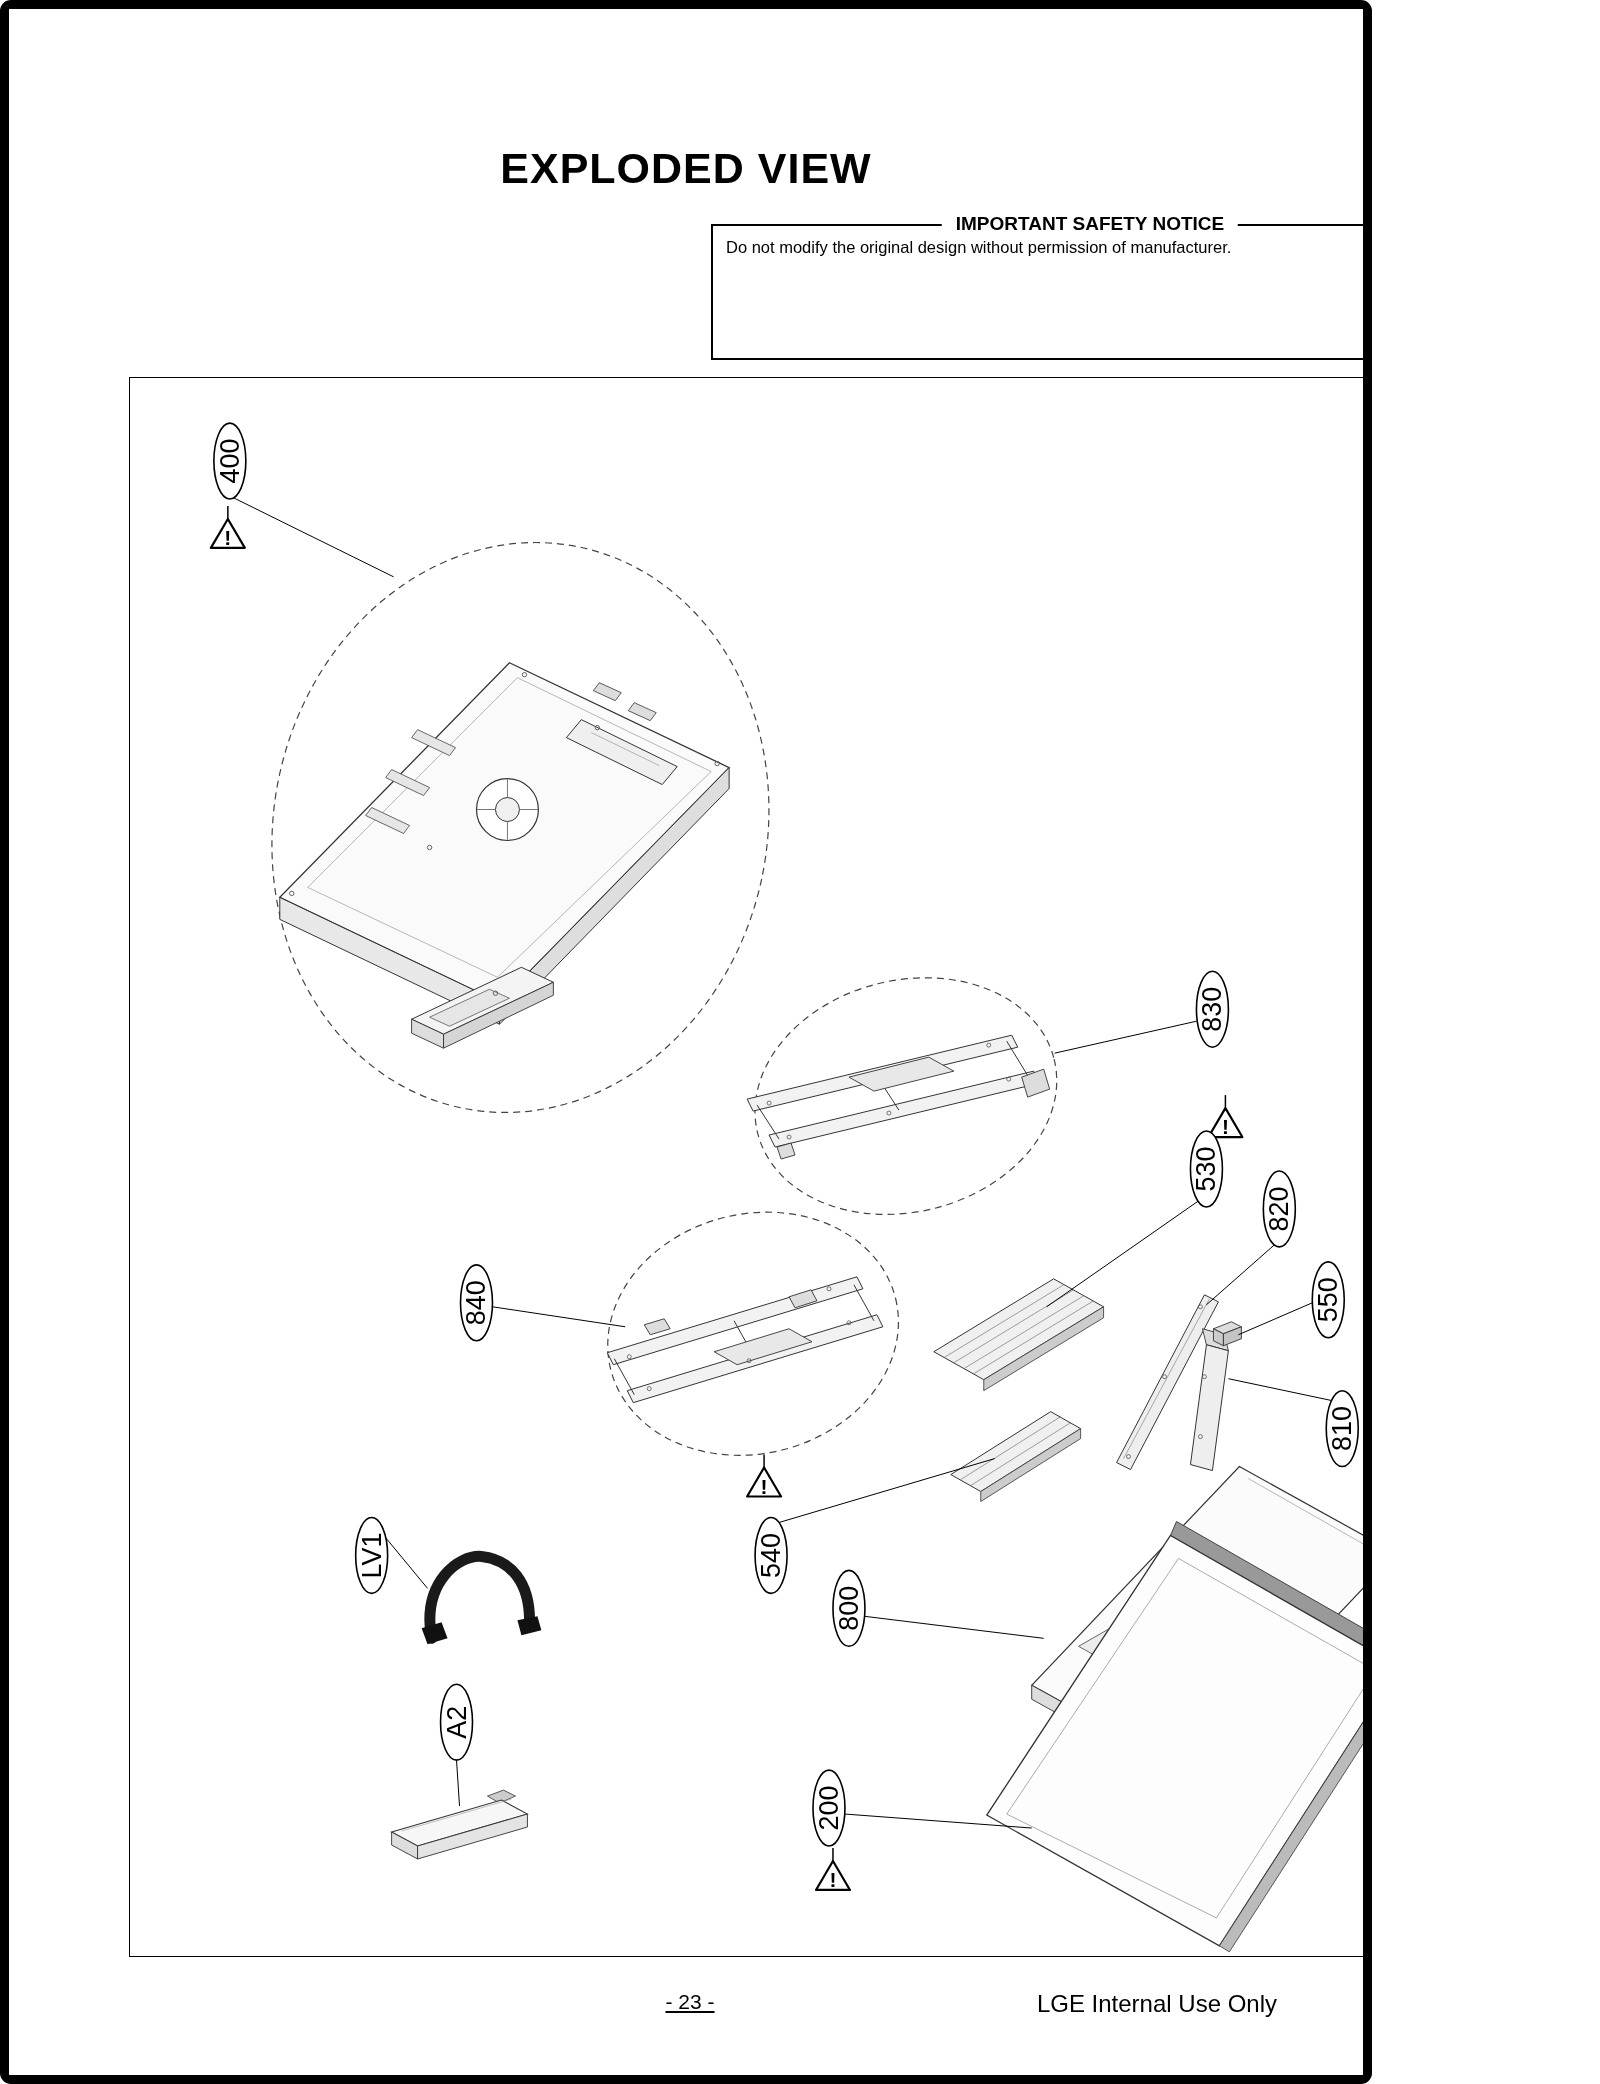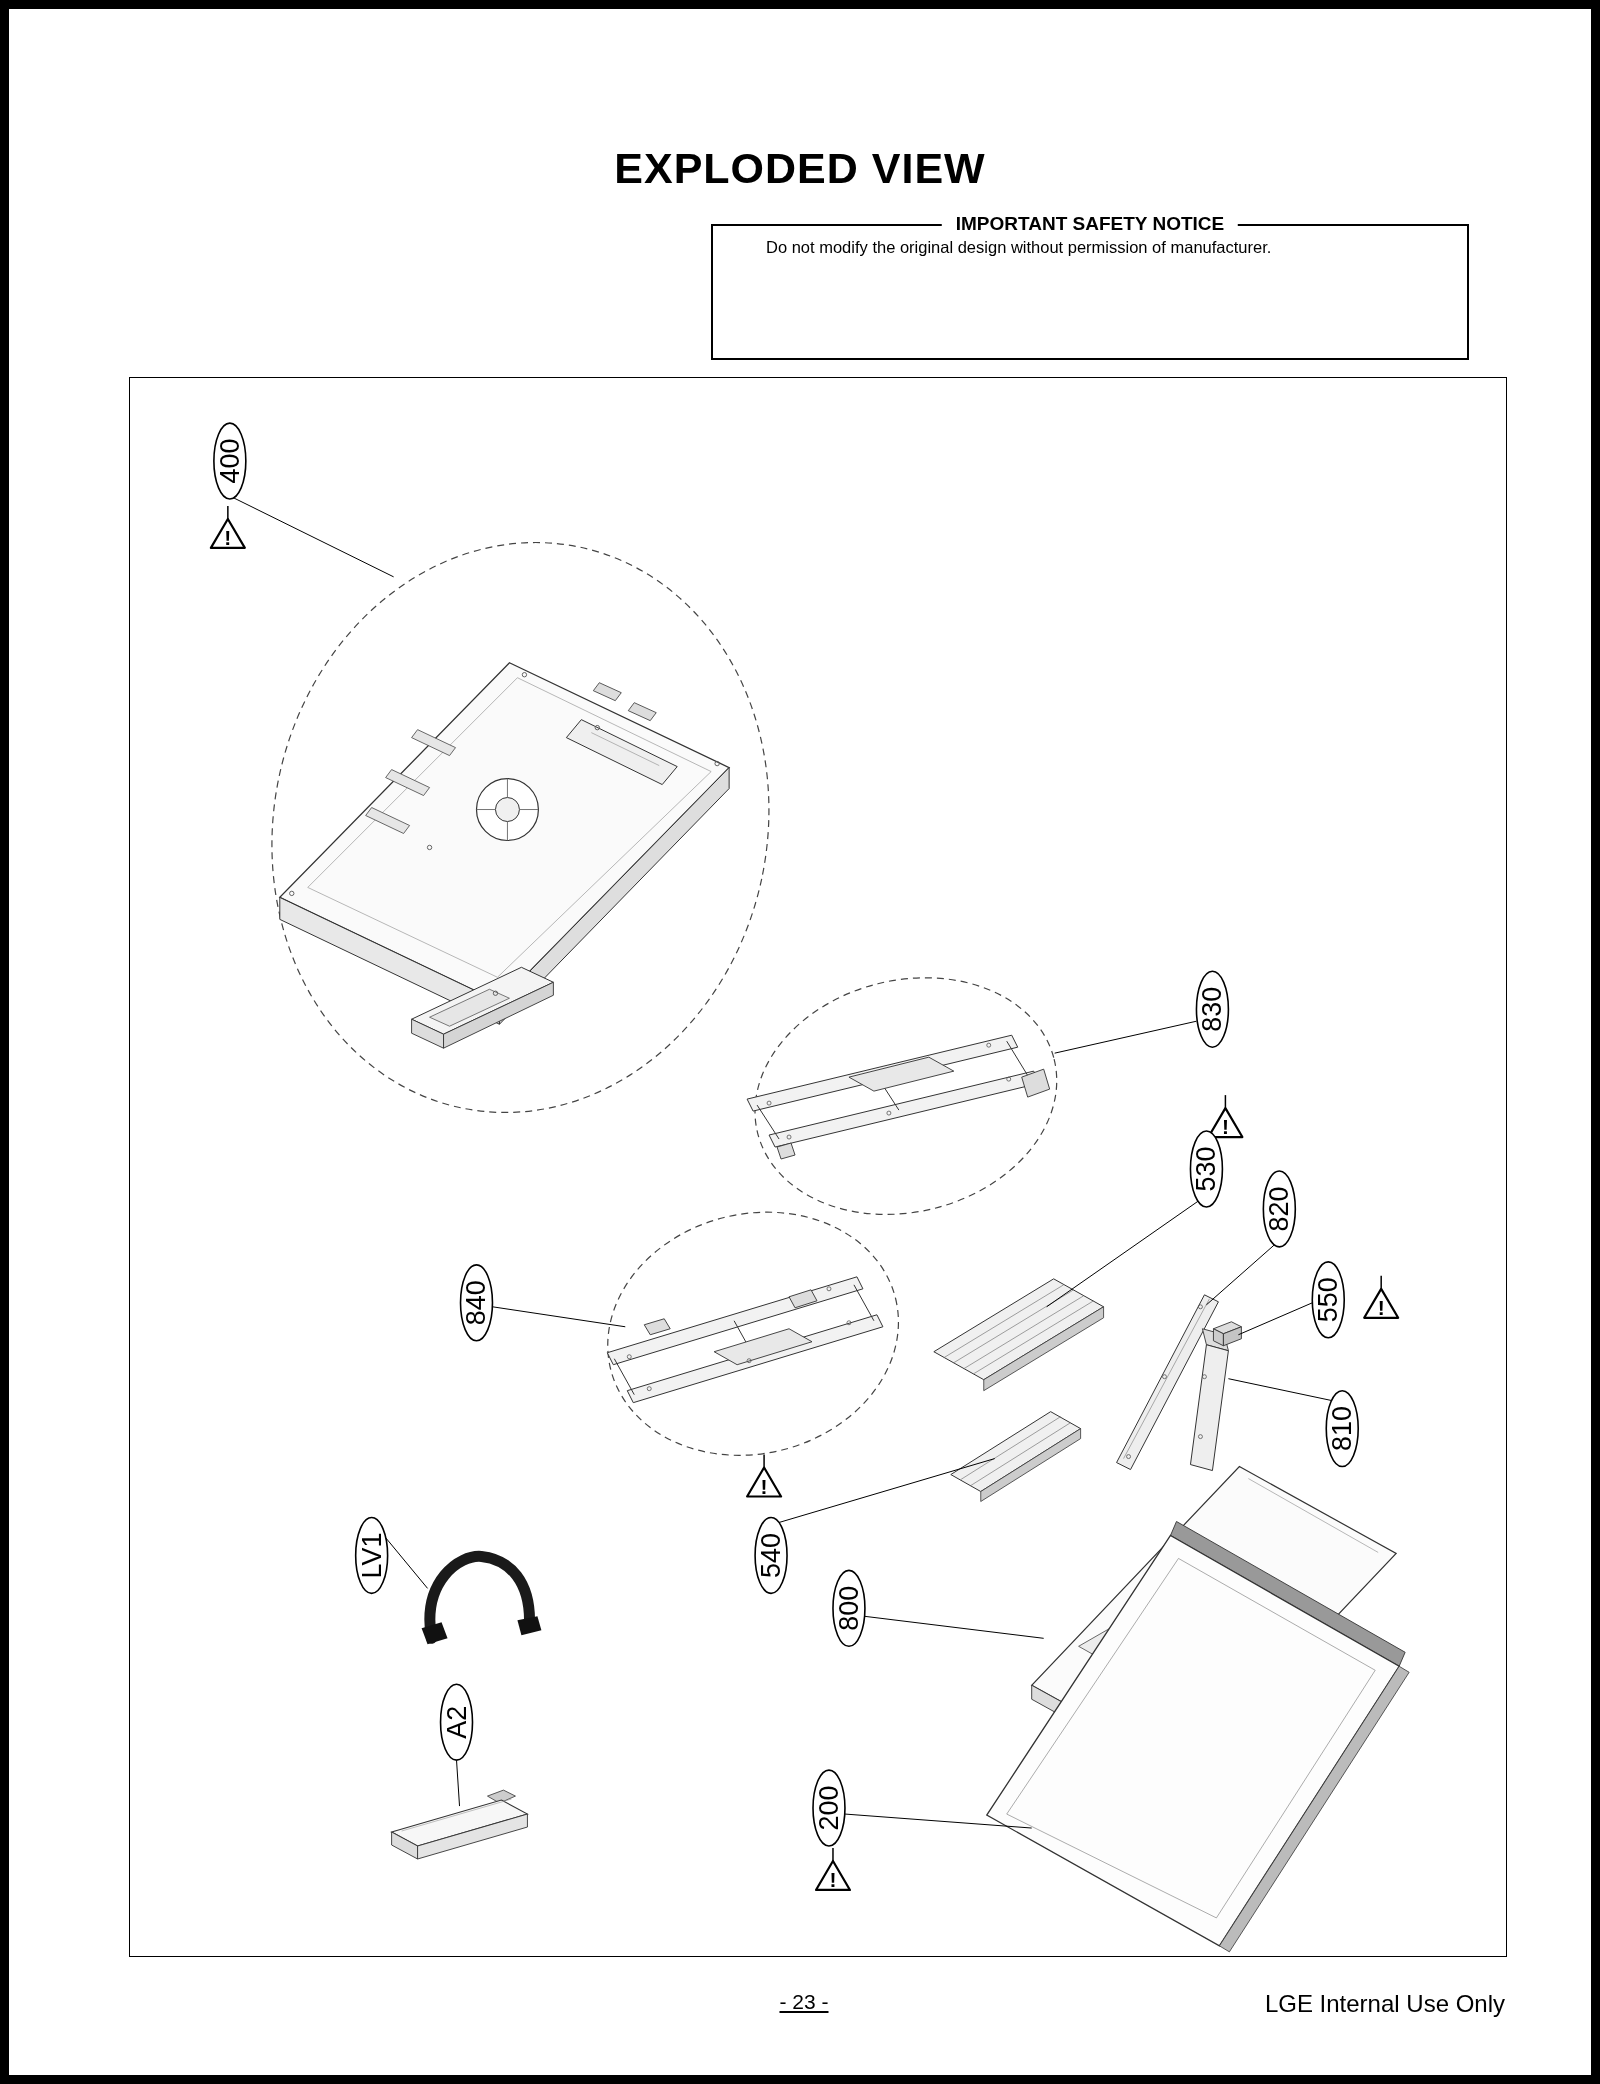--- a/index.html
+++ b/index.html
@@ -1,34 +1,35 @@
 <!DOCTYPE html>
 <html><head>
 <meta charset="utf-8">
 <style>
   html,body{margin:0;padding:0;background:#fff;}
   .page{
     position:relative;
-    width:1600px;height:2084px;
+    width:1372px;height:2084px;
     background:#fff;
     font-family:"Liberation Sans","DejaVu Sans",sans-serif;
     color:#000;
     overflow:hidden;
+    border-radius:11px;
   }
   .page::after{
     content:"";position:absolute;inset:0;
     border:9px solid #000;pointer-events:none;
   }
   .page-title{
     position:absolute;top:144px;left:0;right:0;
     text-align:center;font-size:43px;font-weight:bold;letter-spacing:1px;
   }
   .safety-box{
     position:absolute;left:711px;top:224px;width:758px;height:136px;
-    border:2px solid #000;box-sizing:border-box;background:#fff;padding-left:40px;
+    border:2px solid #000;box-sizing:border-box;background:#fff;
   }
   .safety-legend{
     position:absolute;top:-13px;left:50%;transform:translateX(-50%);
     background:#fff;padding:0 14px;font-weight:bold;font-size:19px;white-space:nowrap;
   }
   .safety-body{
     padding:11px 13px 0 13px;font-size:16.5px;line-height:1.28;text-align:justify;
   }
   .safety-body p{margin:0;}
   .diagram-frame{

